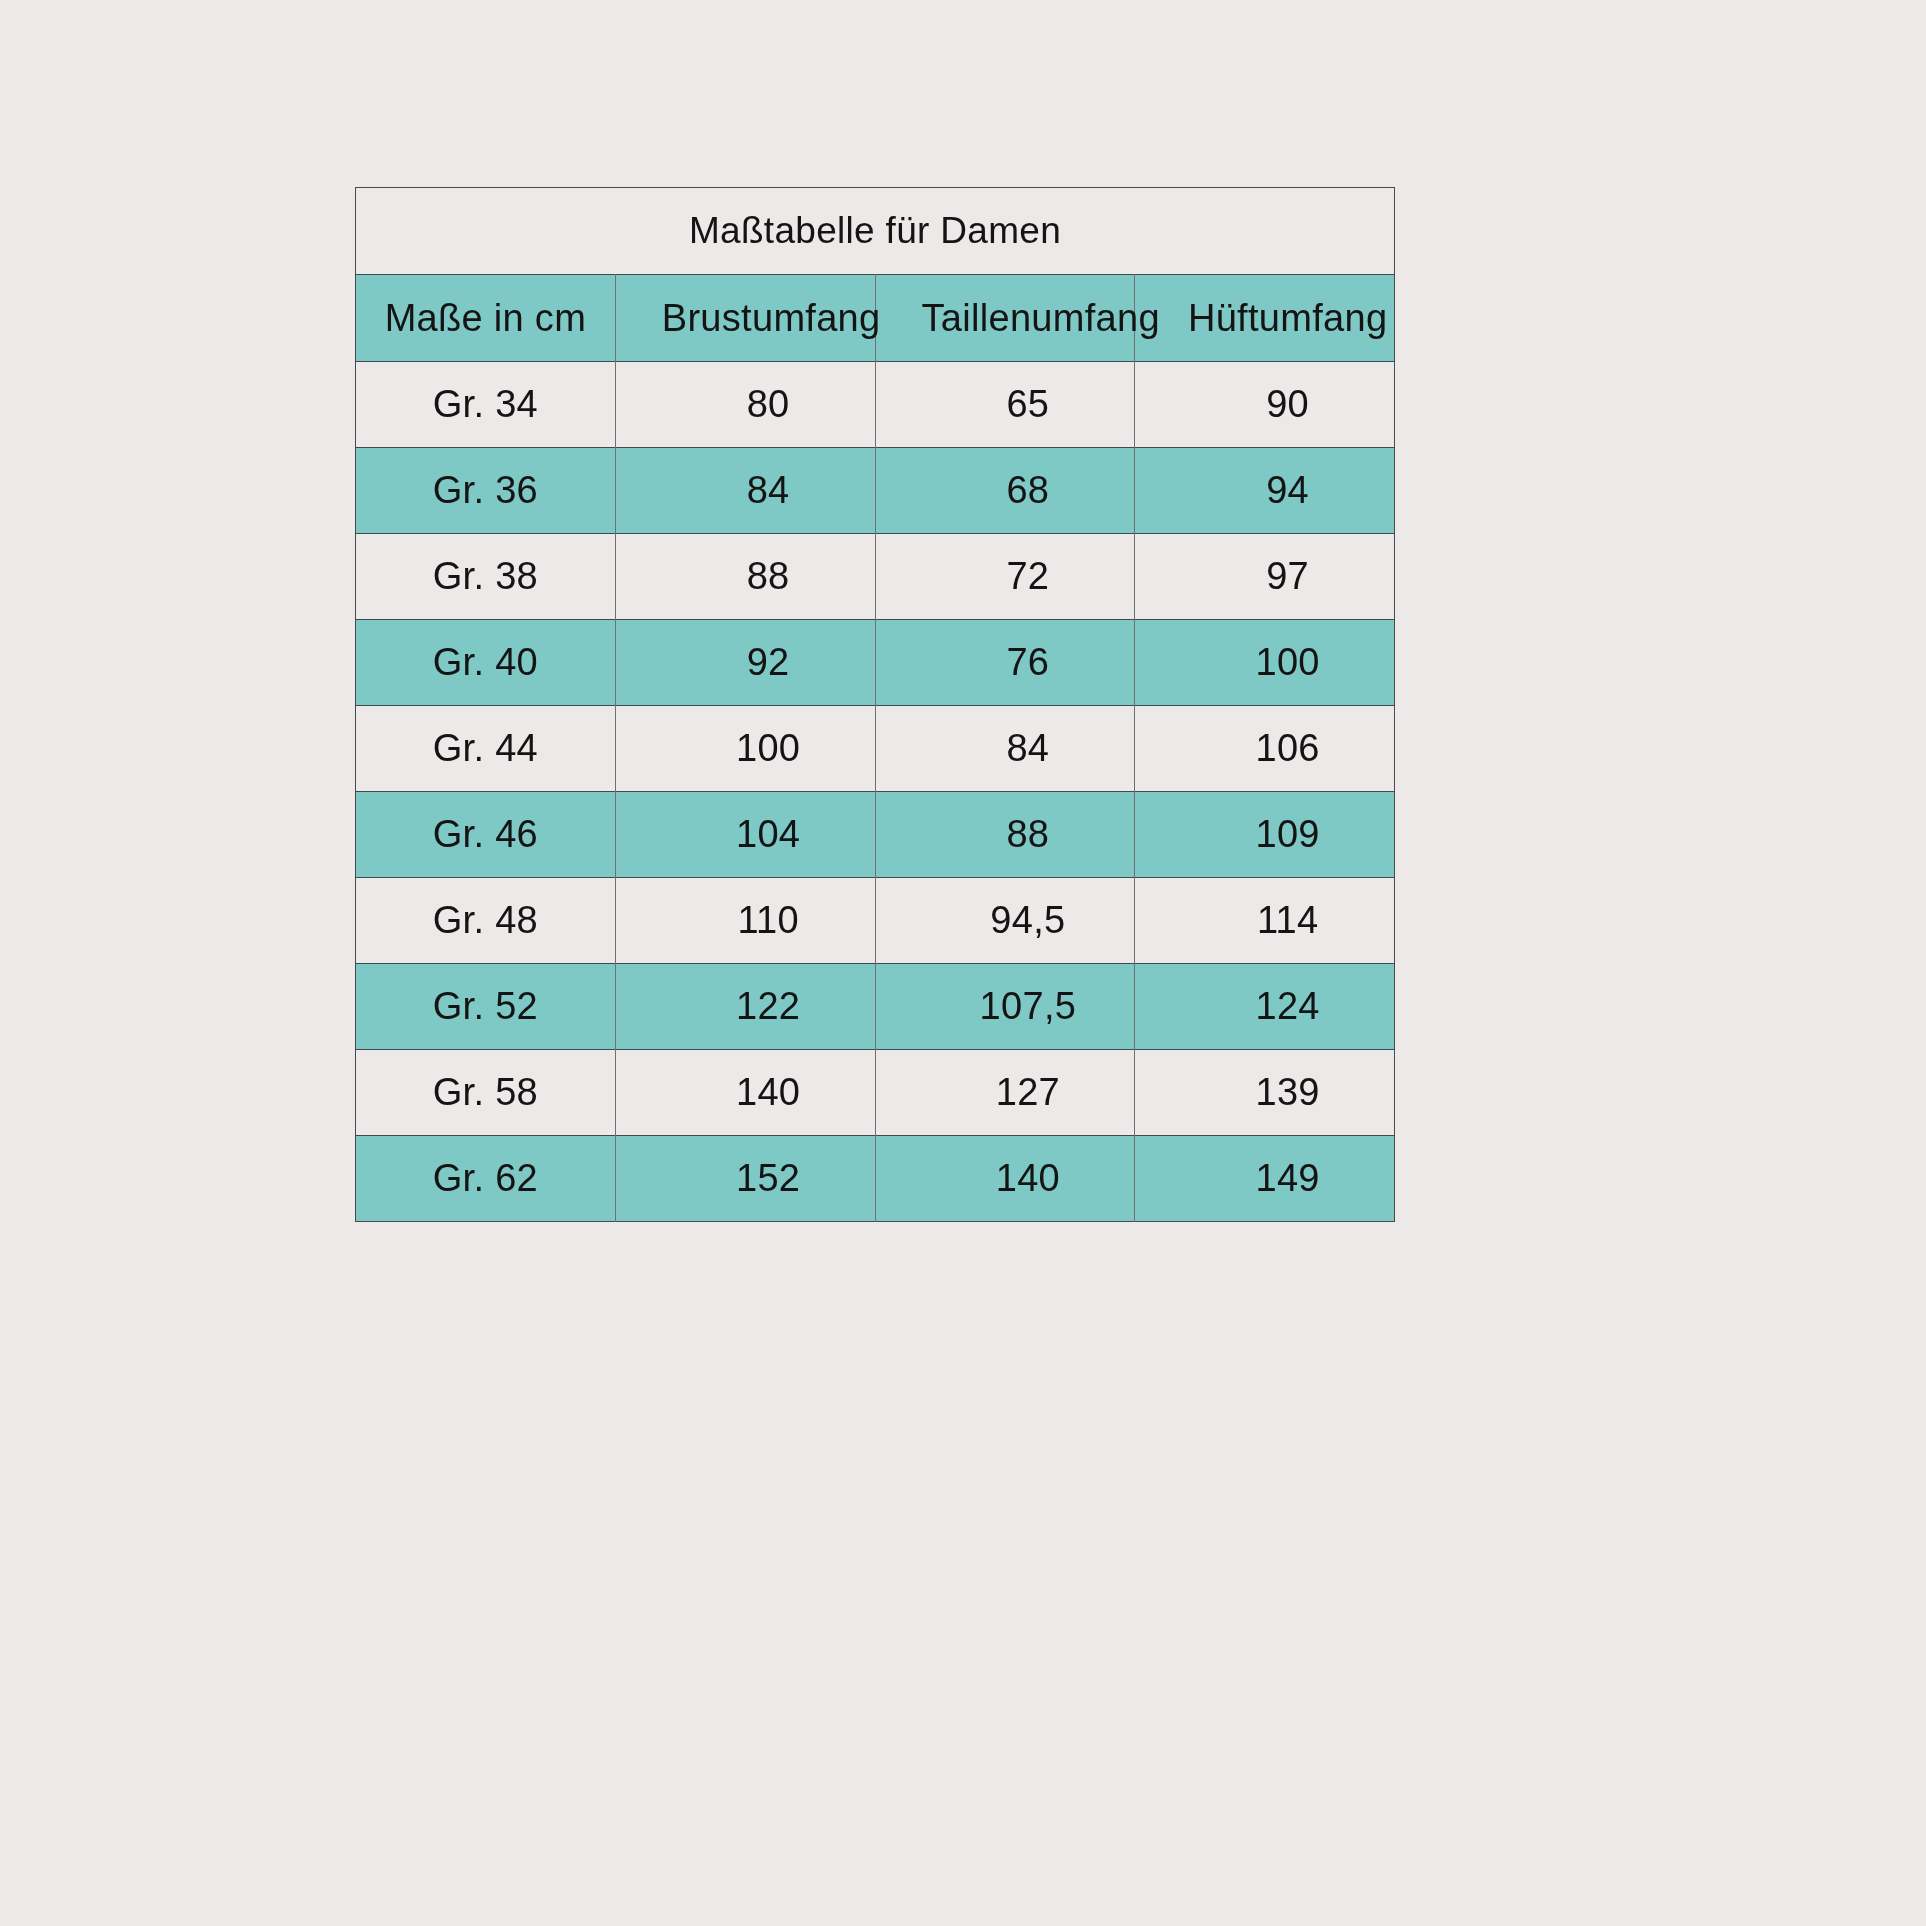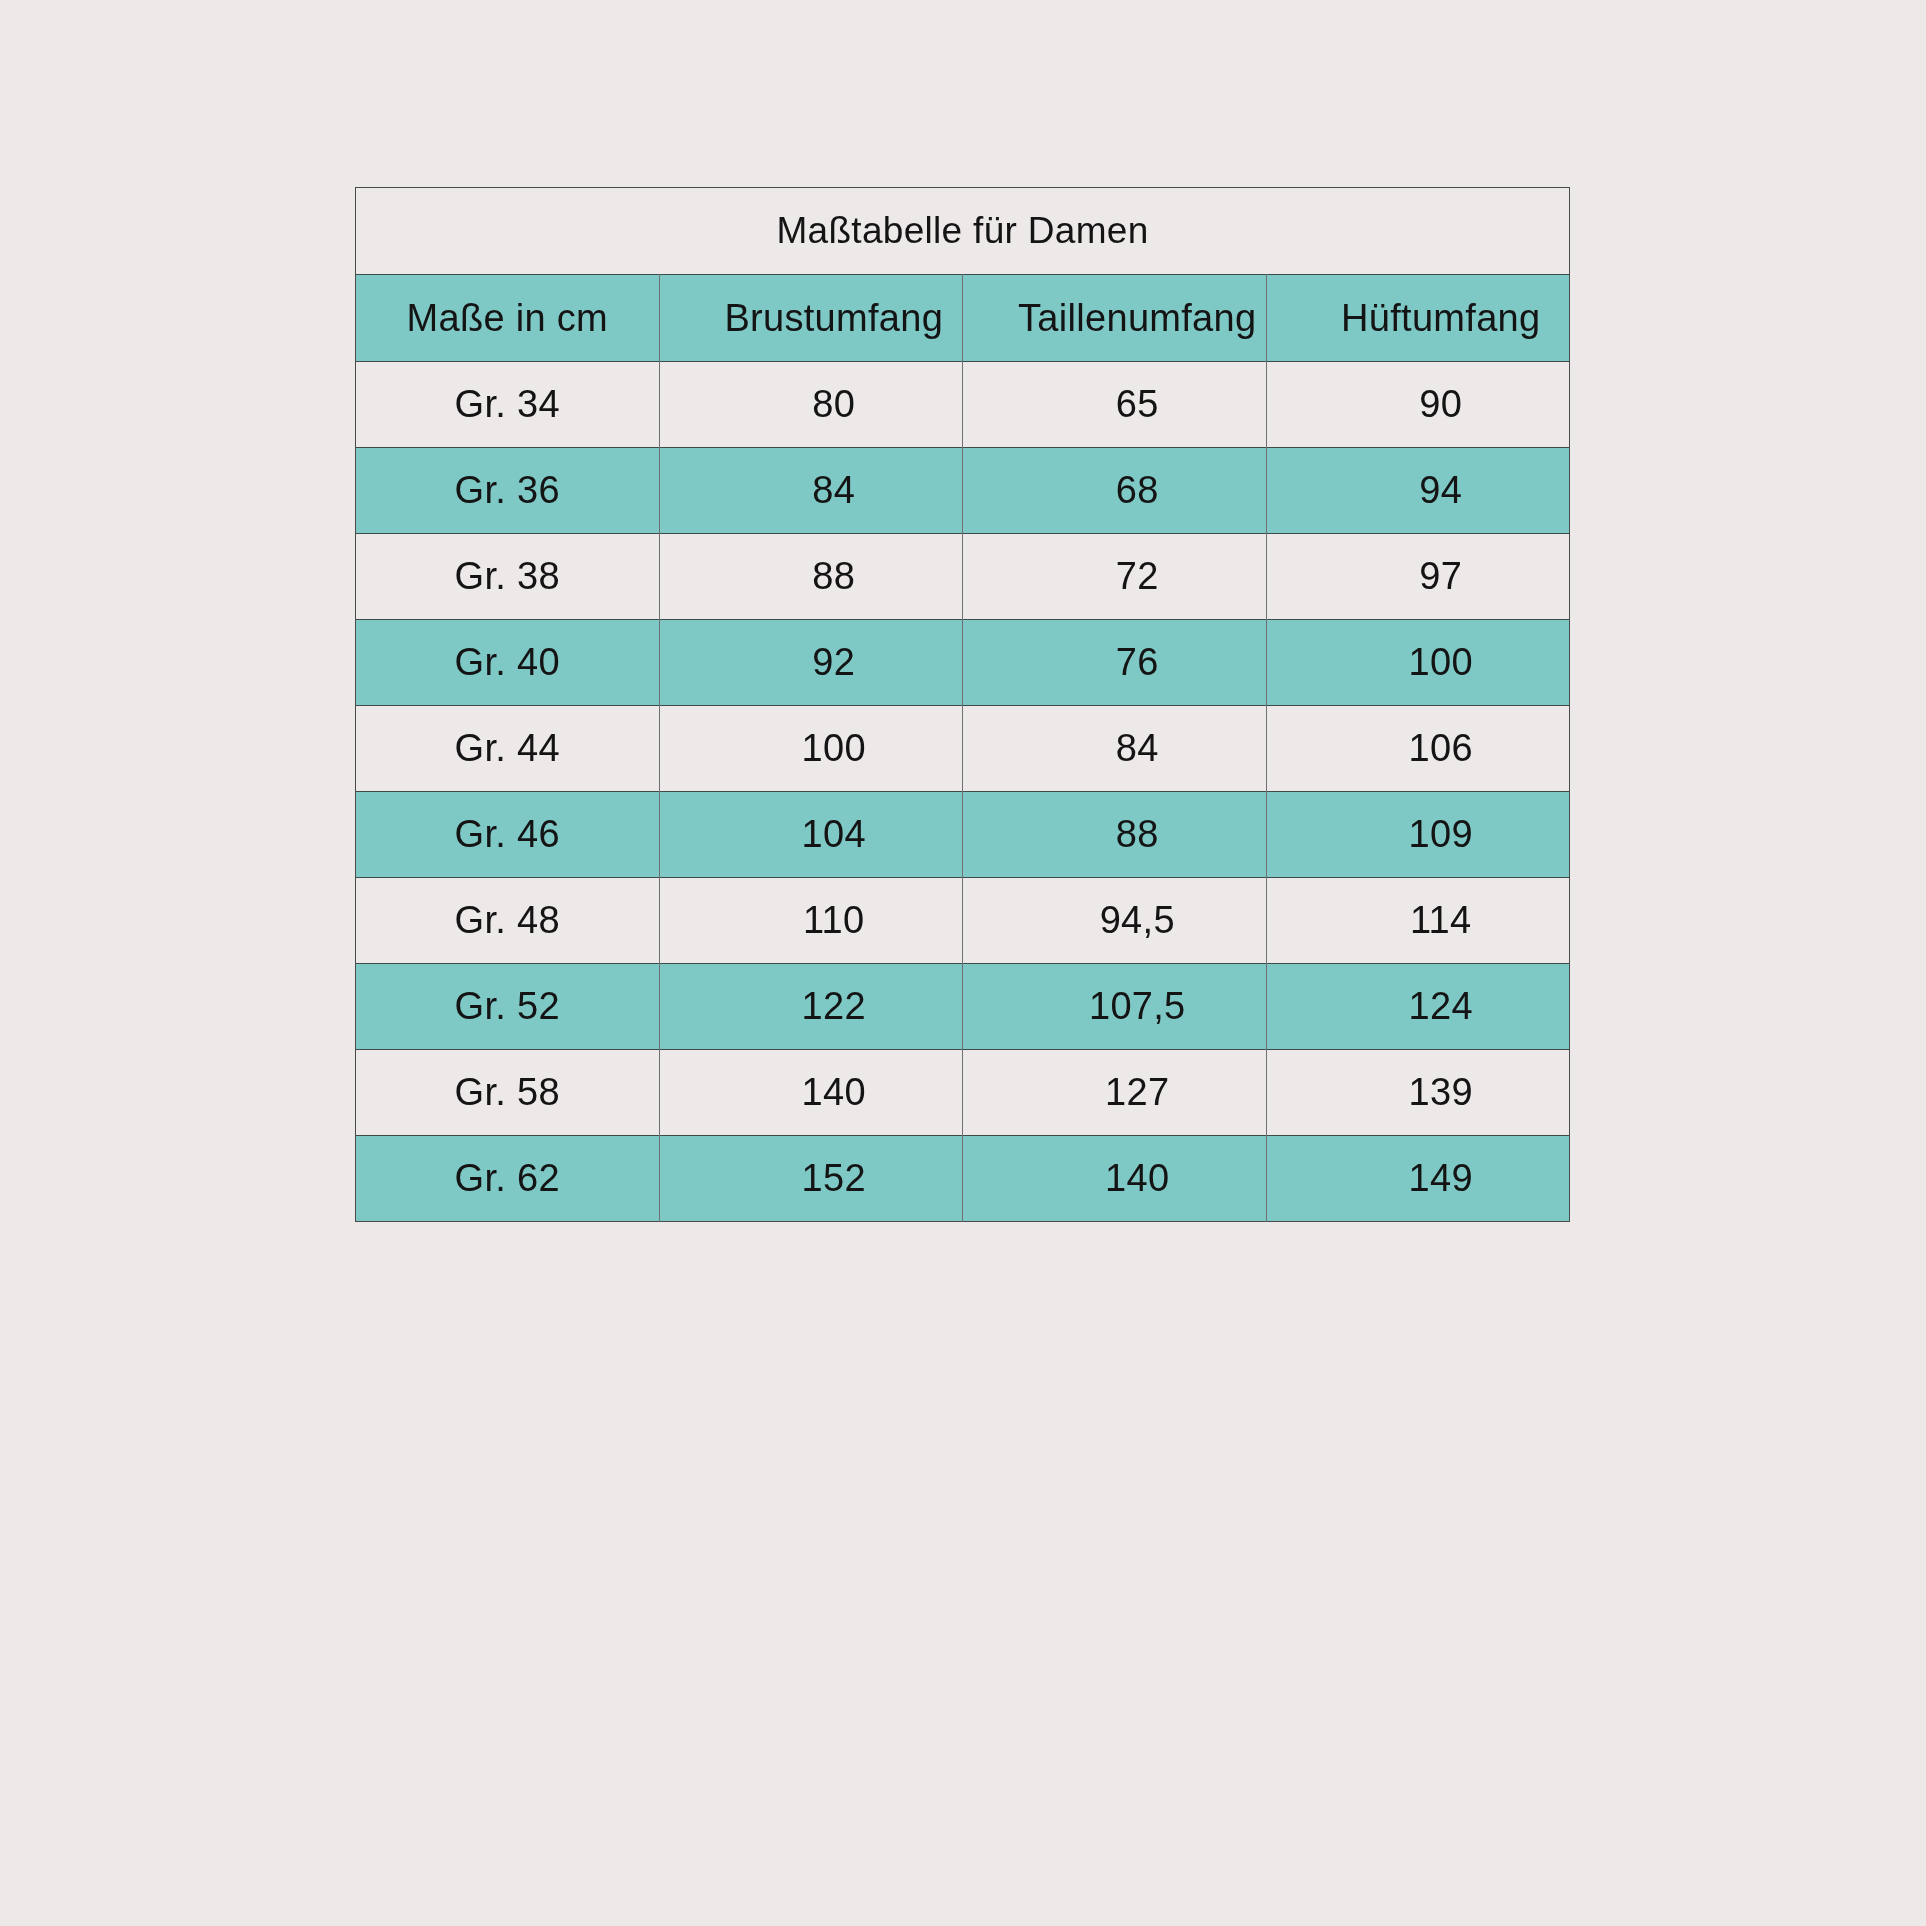--- a/index.html
+++ b/index.html
@@ -13,21 +13,21 @@
     overflow: hidden;
   }
   .table-wrap {
     position: absolute;
     left: 355px;
     top: 187px;
   }
   table.size-table {
     border-collapse: collapse;
     table-layout: fixed;
-    width: 1215px;
+    width: 1040px;
     border: 1.8px solid var(--border-outer, #4A4A4A);
   }
   col { width: 25%; }
   th, td {
     text-align: center;
     vertical-align: middle;
     padding: 0;
     font-weight: normal;
     font-size: 38px;
     letter-spacing: 0.3px;

